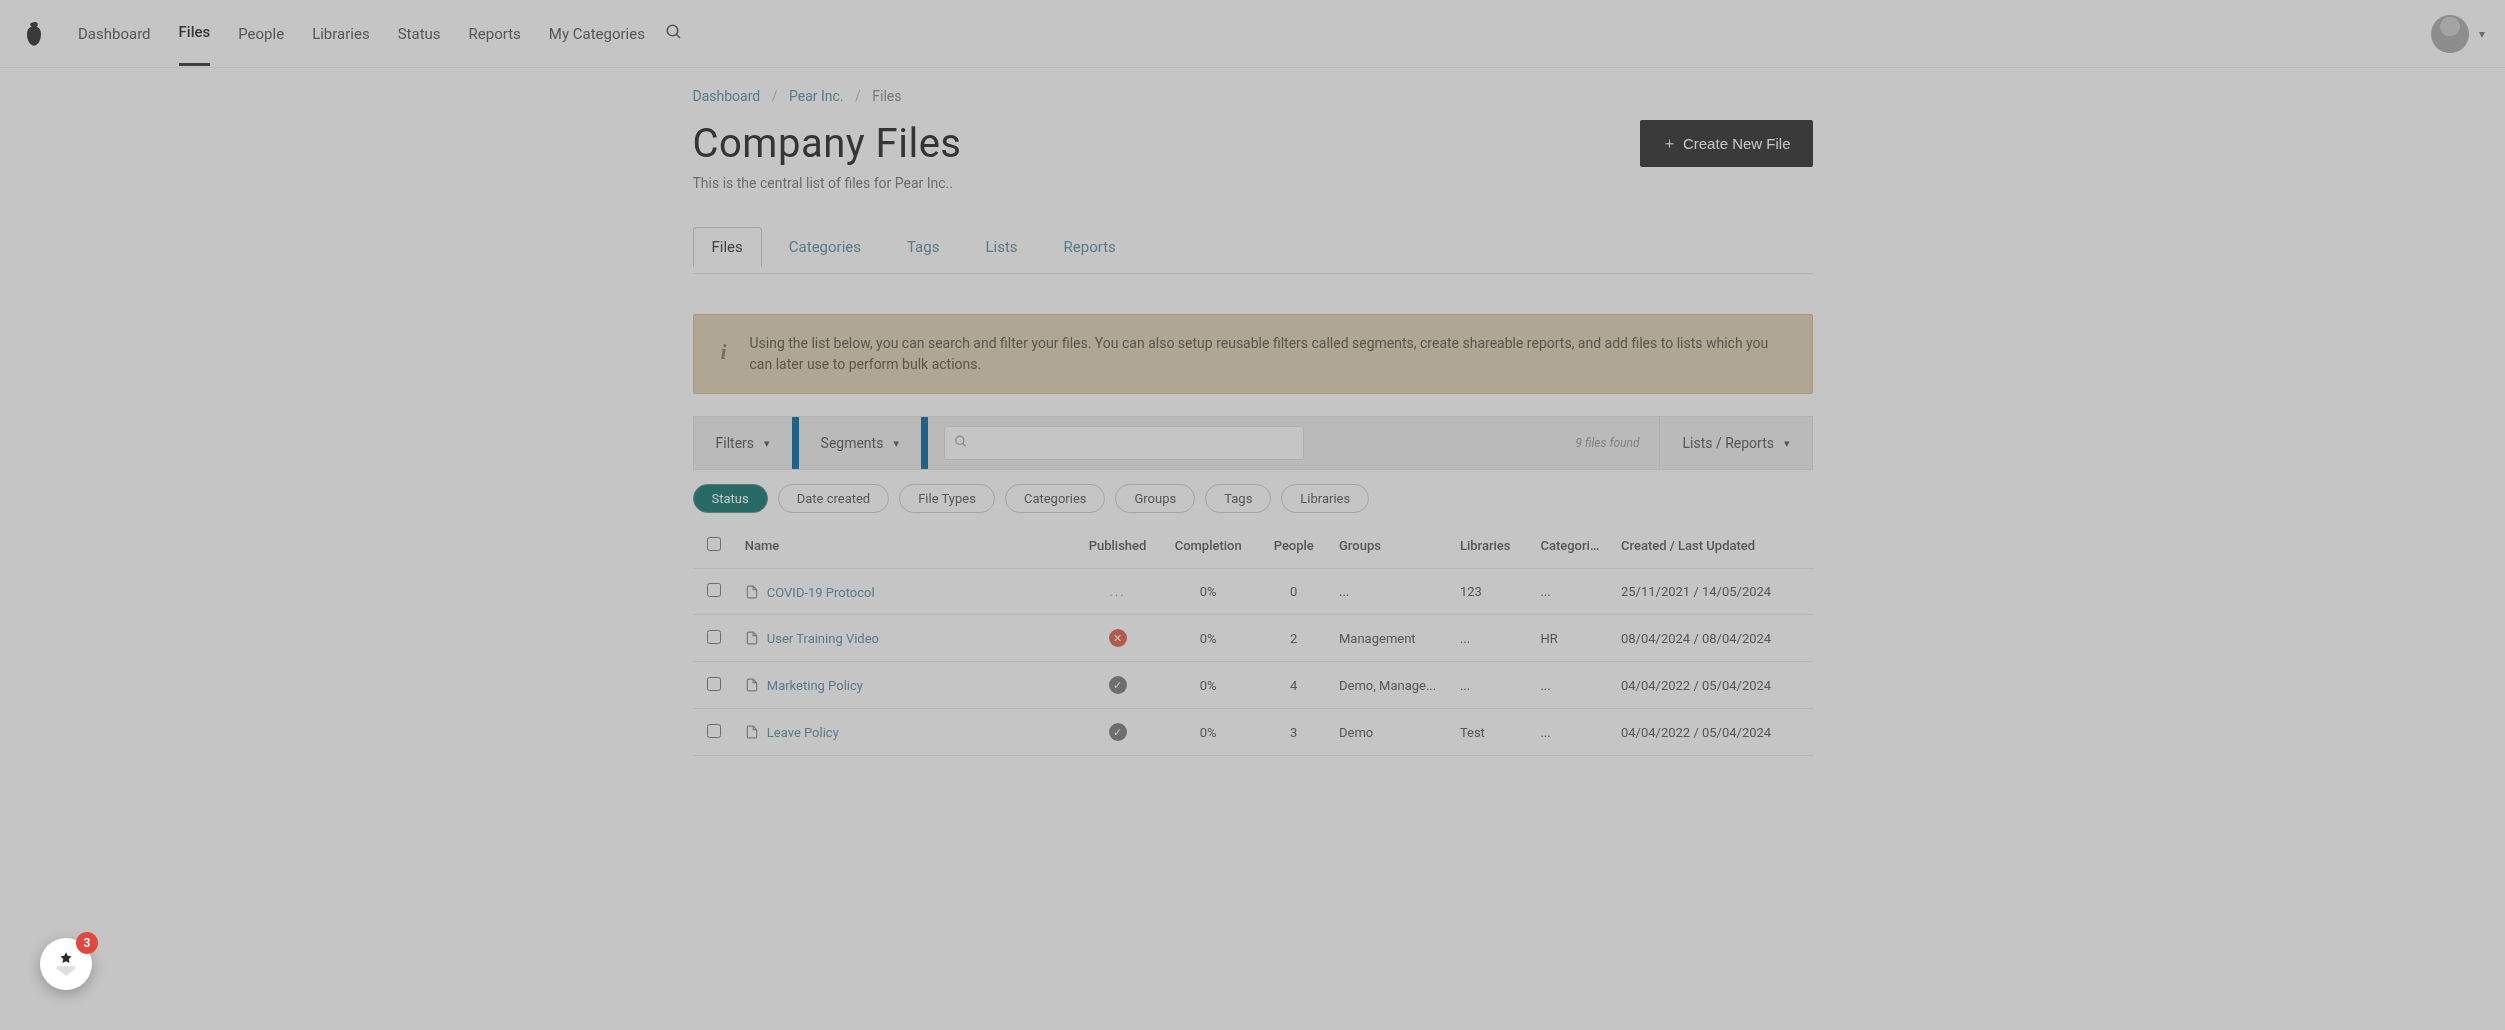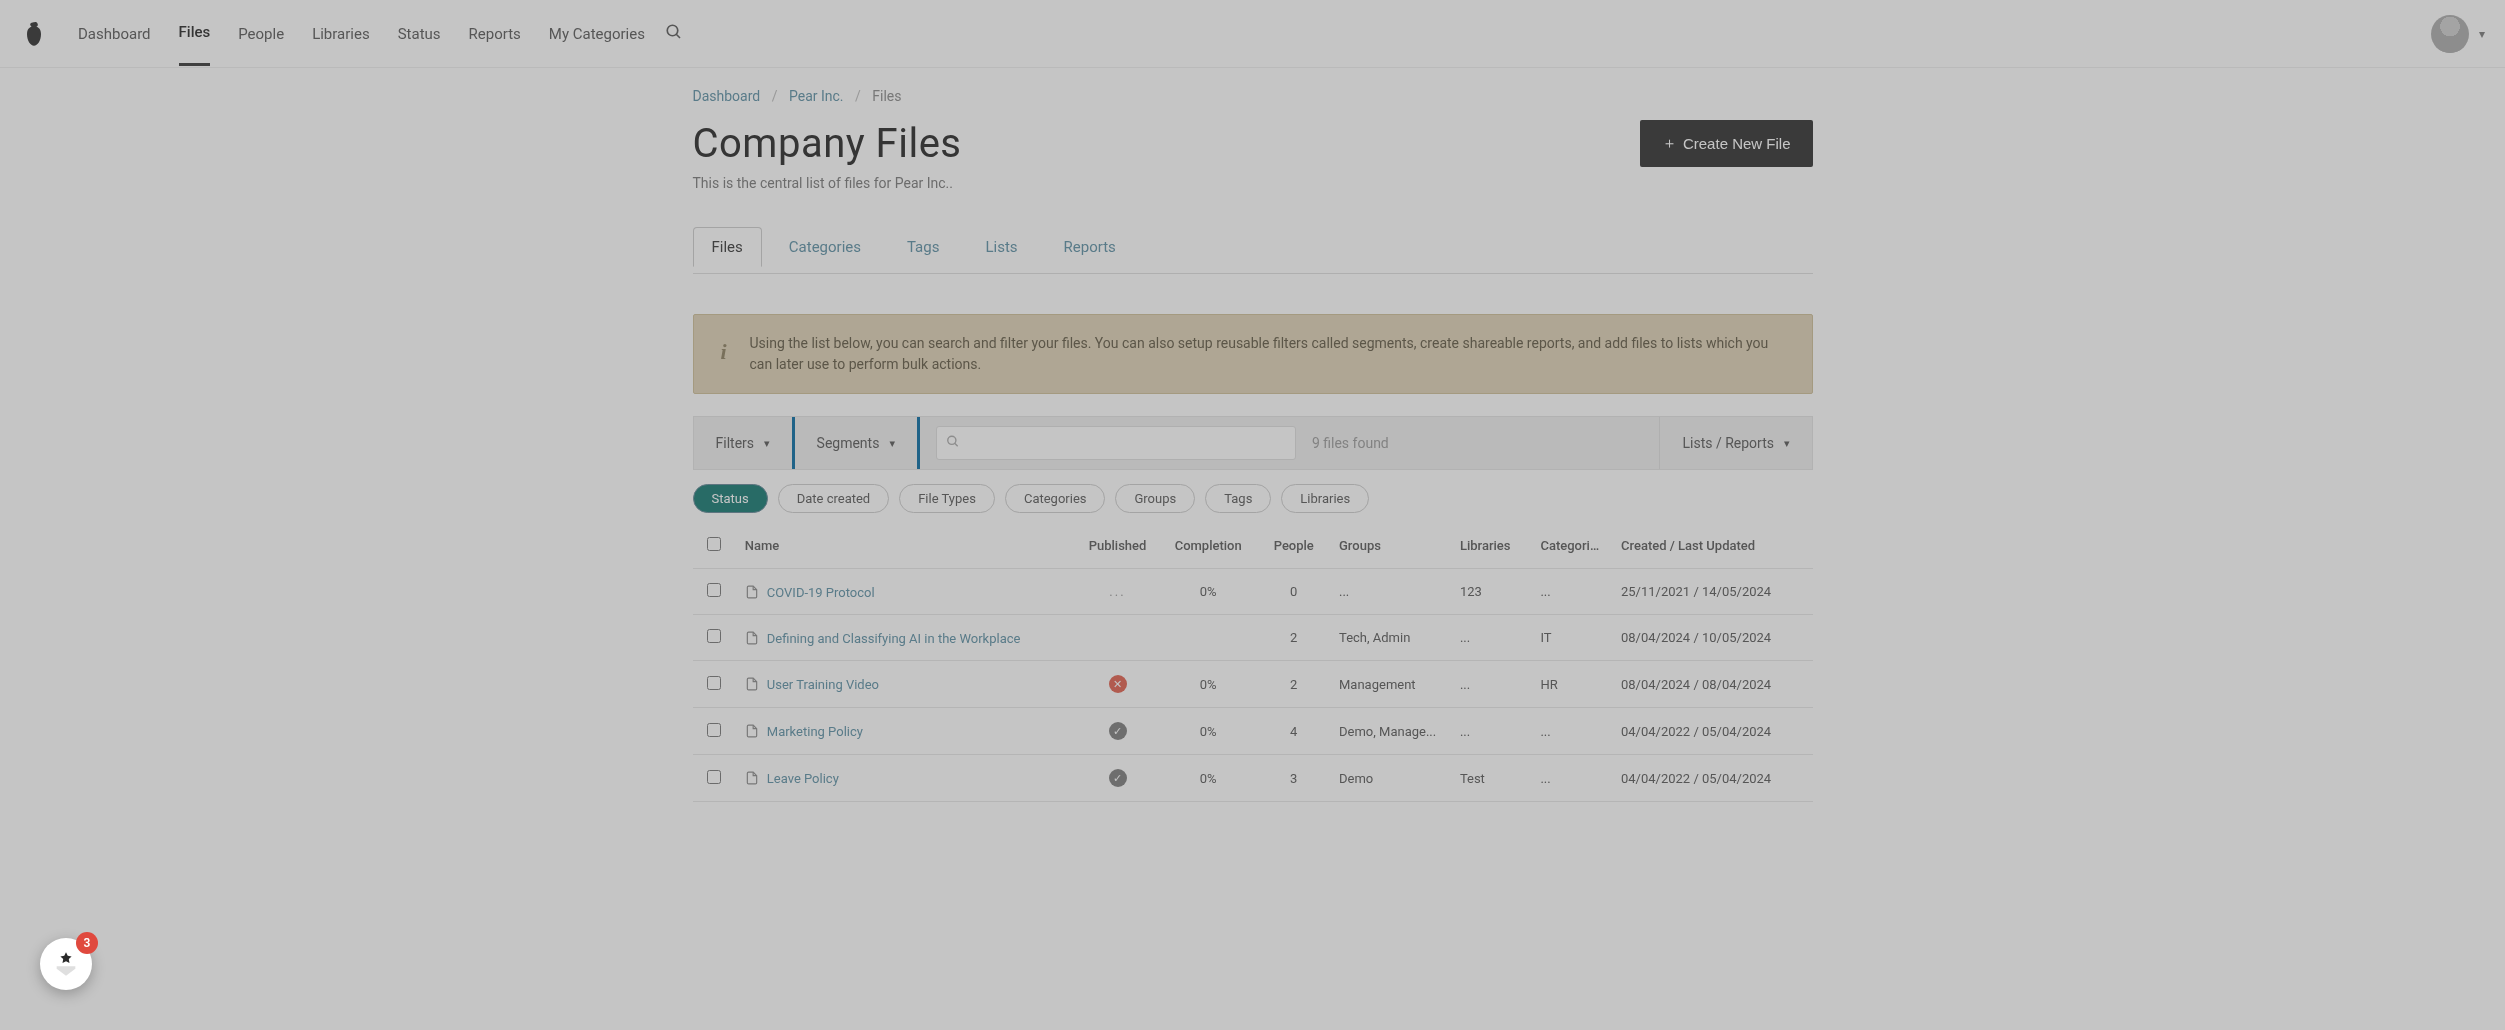--- a/index.html
+++ b/index.html
@@ -93,34 +93,34 @@
       font-style: italic; font-size:22px;font-weight:bold;color:#8a7d5d;
       width:16px;text-align:center;flex-shrink:0;padding-top:2px;
     }
     
     .toolbar{
       background:#eee;border:1px solid #e2e2e2;
       display:flex;align-items:center;height:54px;
     }
     .toolbar .cell{
       display:flex;align-items:center;gap:10px;
-      padding:0 22px;height:100%;border-right:3px solid #0369a1;
+      padding:0 22px;height:100%;border-right:7px solid #0369a1;
       color:#555;cursor:pointer;
     }
     .toolbar .search-cell{flex:0 0 auto;padding:0 16px;}
     .search-input{
       width:360px;height:34px;border:1px solid #ddd;border-radius:3px;
       background:#fff;padding:0 10px 0 32px;font-size:14px;
     }
     .search-wrap{position:relative;}
     .search-wrap .mag{
       position:absolute;left:10px;top:50%;transform:translateY(-50%);color:#aaa;font-size:14px;
     }
     .found-text{
-      flex:1;padding-right:20px;color:#999;font-size:14px;
+      flex:1;text-align:right;padding-right:20px;color:#999;font-style:italic;font-size:12px;
     }
     .toolbar .cell.right{border-right:none;border-left:1px solid #ddd;}
     
     .chips{
       display:flex;gap:10px;margin:14px 0 10px 0;flex-wrap:wrap;
     }
     .chip{
       border:1px solid #ccc;border-radius:999px;
       padding:6px 18px;font-size:13px;color:#555;background:#fff;cursor:pointer;
     }
@@ -313,34 +313,20 @@
           <td>...</td>
           <td>123</td>
           <td>...</td>
           <td>25/11/2021 / 14/05/2024</td>
         </tr>
         <tr>
           <td style="text-align:center;"><input type="checkbox" style=""></td>
           <td><svg class="file-ico" viewBox="0 0 24 24" fill="none" stroke="#888" stroke-width="2">
               <path d="M14 2H6a2 2 0 00-2 2v16a2 2 0 002 2h12a2 2 0 002-2V8z"></path>
               <path d="M14 2v6h6"></path>
-            </svg><a href="#" class="file-link">Defining and Classifying AI in the Workplace</a></td>
-          <td style="text-align:center;"></td>
-          <td style="text-align:center;"></td>
-          <td style="text-align:center;">2</td>
-          <td>Tech, Admin</td>
-          <td>...</td>
-          <td>IT</td>
-          <td>08/04/2024 / 10/05/2024</td>
-        </tr>
-        <tr>
-          <td style="text-align:center;"><input type="checkbox" style=""></td>
-          <td><svg class="file-ico" viewBox="0 0 24 24" fill="none" stroke="#888" stroke-width="2">
-              <path d="M14 2H6a2 2 0 00-2 2v16a2 2 0 002 2h12a2 2 0 002-2V8z"></path>
-              <path d="M14 2v6h6"></path>
             </svg><a href="#" class="file-link">User Training Video</a></td>
           <td style="text-align:center;"><span class="pub-badge no">✕</span></td>
           <td style="text-align:center;">0%</td>
           <td style="text-align:center;">2</td>
           <td>Management</td>
           <td>...</td>
           <td>HR</td>
           <td>08/04/2024 / 08/04/2024</td>
         </tr>
         <tr>

